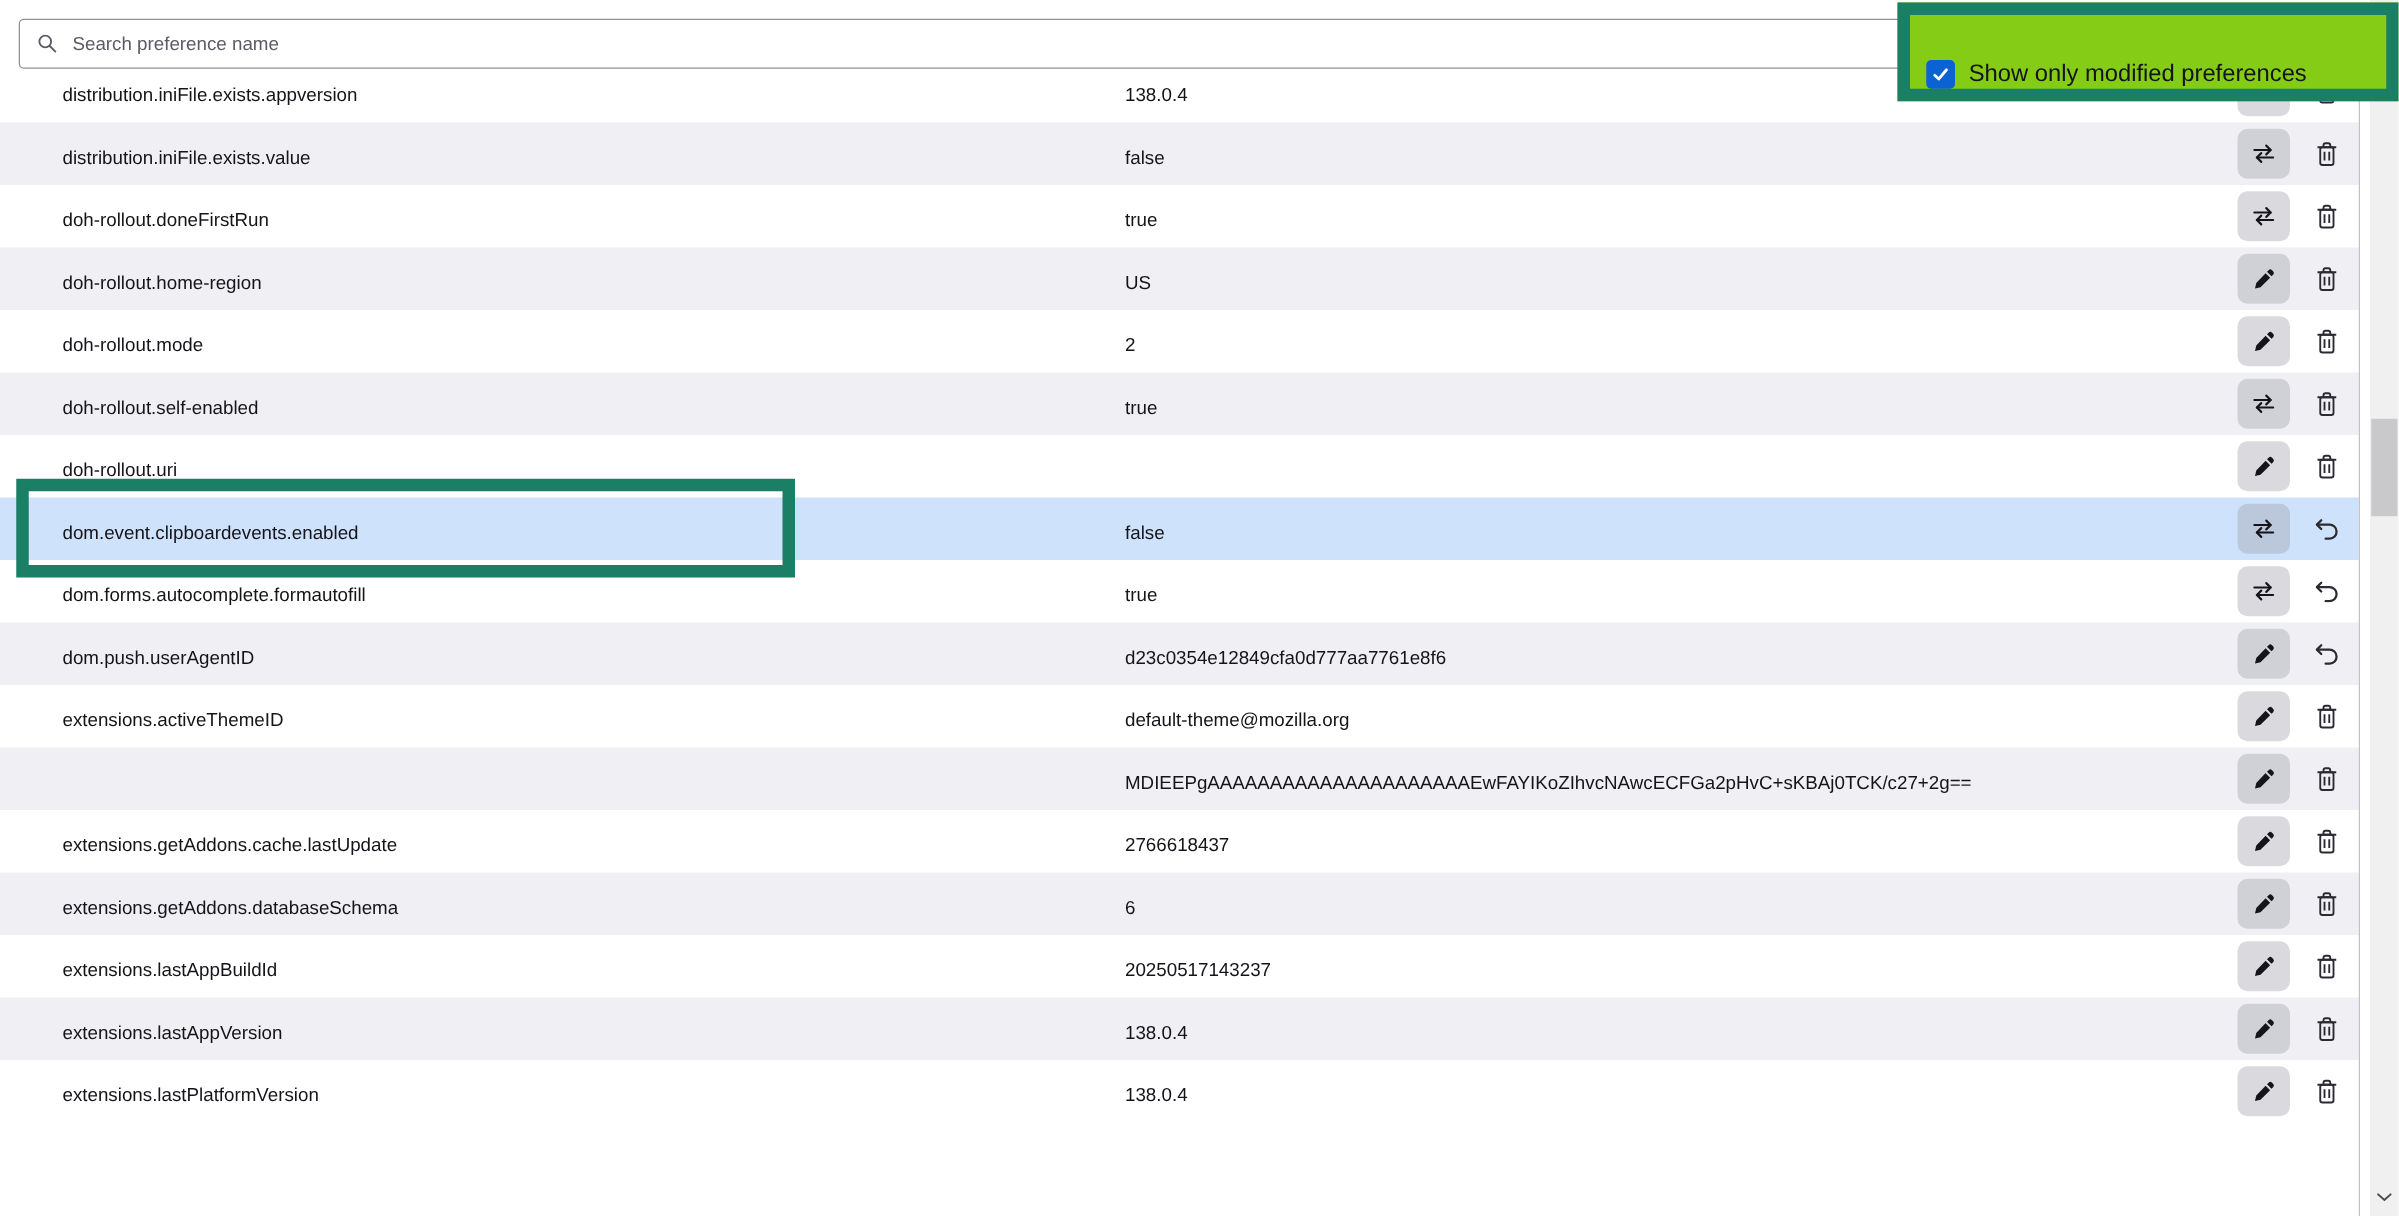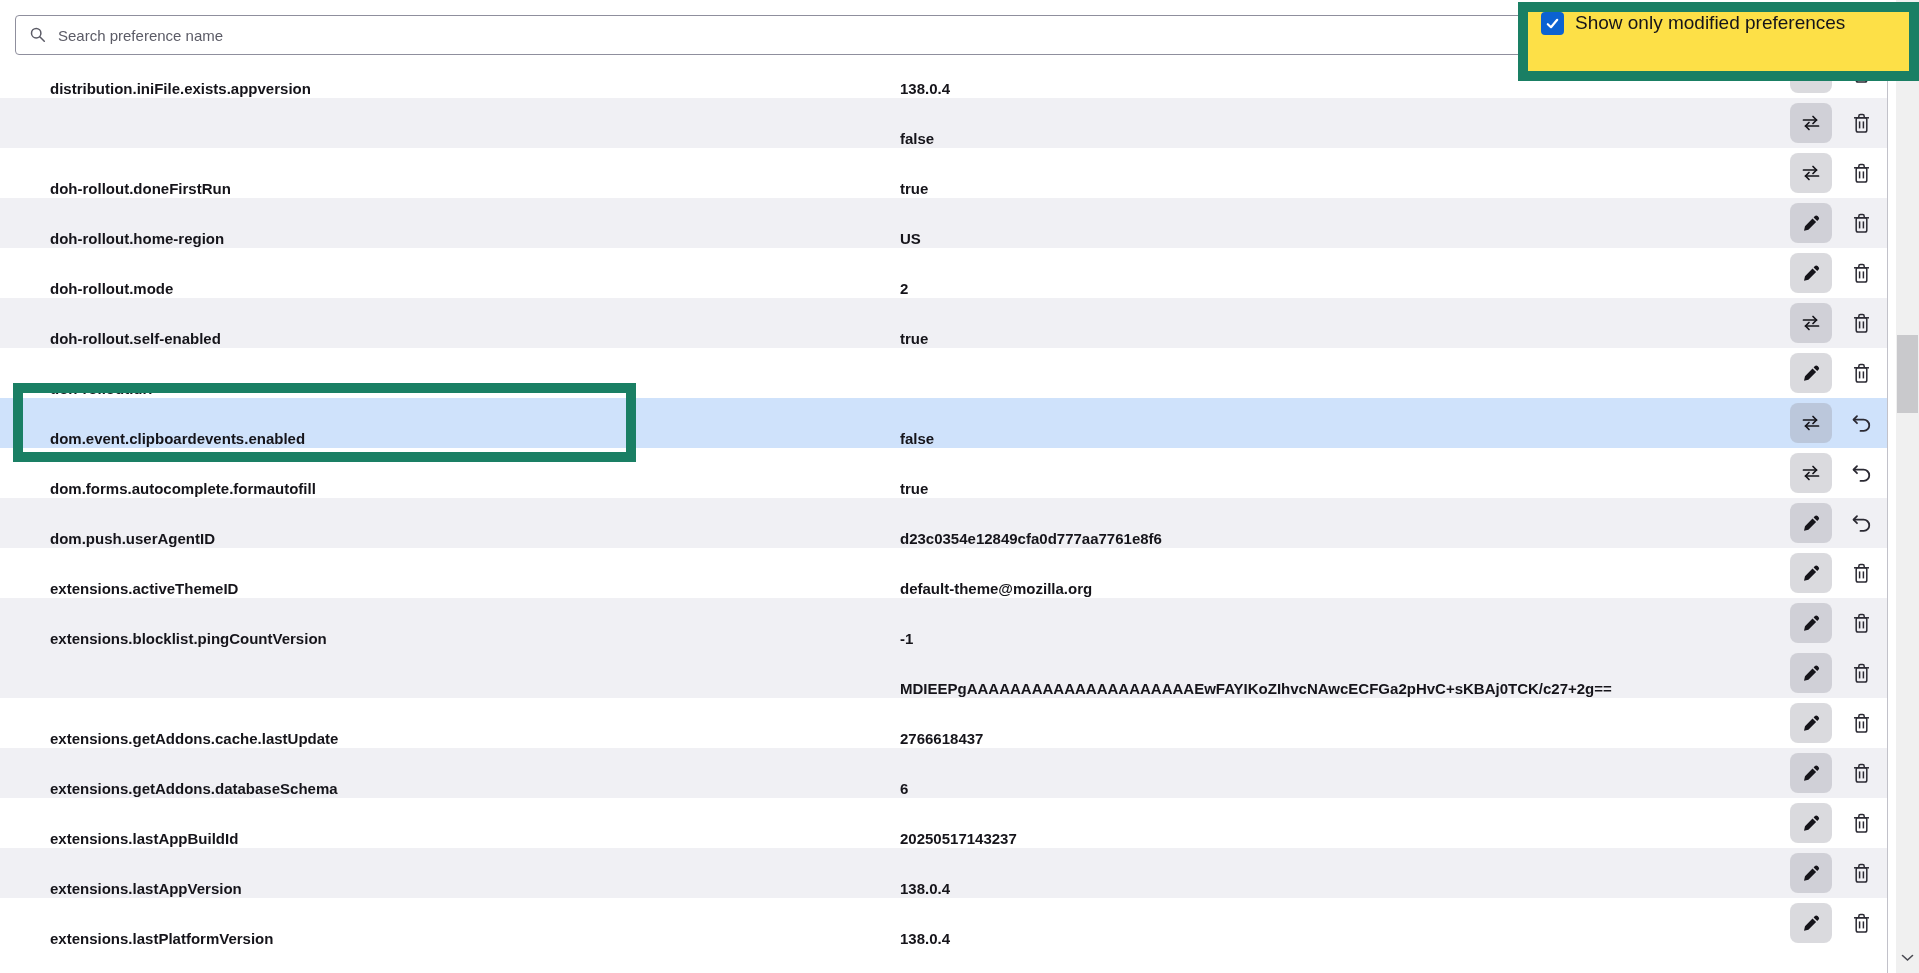--- a/index.html
+++ b/index.html
@@ -12,42 +12,42 @@
   .searchbar input{width:100%;height:100%;box-sizing:border-box;border:1px solid #8f8f9d;border-radius:4px;
     padding:0 12px 0 42px;font-family:"Liberation Sans",sans-serif;font-size:15px;color:#15141a;background:#fff;outline:none;}
   .searchbar input::placeholder{color:#5b5b66;opacity:1;}
   .search-icon{position:absolute;left:14px;top:11px;pointer-events:none;line-height:0;}
 
   
   .rows{position:absolute;left:0;top:48px;width:1887px;z-index:1;}
   .row{position:relative;height:50px;background:#fff;}
   .row.alt{background:var(--row-alt,#f0f0f4);}
   .row.selected{background:var(--row-selected,#cfe2fb);}
-  .pname,.pvalue{position:absolute;top:16px;line-height:50px;font-size:15px;font-weight:700;color:#15141a;white-space:nowrap;}
+  .pname,.pvalue{position:absolute;top:4px;line-height:50px;font-size:15px;font-weight:400;color:#15141a;white-space:nowrap;}
   .pname{left:50px;}
   .pvalue{left:900px;}
   .btn{position:absolute;display:flex;align-items:center;justify-content:center;border:none;padding:0;cursor:pointer;line-height:0;}
   .btn.primary{left:1790px;top:5px;width:42px;height:40px;border-radius:8px;background:rgba(150,150,160,0.35);}
   .btn.ghost{left:1842px;top:6px;width:38px;height:38px;border-radius:8px;background:transparent;}
   .icon-wrap{line-height:0;display:block;}
 
   
   .content-edge{position:absolute;left:1887px;top:48px;width:1px;height:925px;background:#c2c2ca;z-index:2;}
 
   
   .scroll-track{position:absolute;left:1896px;top:0;width:23px;height:973px;background:#f0f0f0;z-index:3;}
   .scroll-thumb{position:absolute;left:1px;top:335px;width:21px;height:78px;background:#c9c9cc;}
   .scroll-down{position:absolute;left:5px;top:954px;line-height:0;}
 
   
   .row-annotation{position:absolute;left:13px;top:383px;width:623px;height:79px;
     border:10px solid var(--accent-green,#1a7f64);box-sizing:border-box;z-index:10;pointer-events:none;}
   .filter-annotation{position:absolute;left:1518px;top:2px;width:401px;height:79px;
-    border:10px solid var(--accent-green,#1a7f64);box-sizing:border-box;background:#fde047;z-index:11;
-    display:flex;align-items:flex-start;padding-left:13px;gap:11px;}
+    border:10px solid var(--accent-green,#1a7f64);box-sizing:border-box;background:#84cc16;z-index:11;
+    display:flex;align-items:flex-end;padding-left:13px;gap:11px;}
   .checkbox{width:23px;height:23px;border-radius:4px;background:var(--checkbox-blue,#0b62d2);
     display:flex;align-items:center;justify-content:center;flex:0 0 auto;cursor:pointer;}
   .filter-label{font-size:19px;color:#15141a;white-space:nowrap;}
 </style>
 </head>
 <body>
 
 <div class="screen">
 
   <div class="header-band"></div>
@@ -75,20 +75,21 @@
           <span class="icon-wrap"><svg width="19" height="21" viewBox="0 0 19 21" fill="none" stroke="#2b2a33" stroke-width="1.5" stroke-linejoin="round">
               <path d="M2 4.8h15"></path>
               <path d="M6.8 4.5V3.2c0-.9.7-1.6 1.6-1.6h2.2c.9 0 1.6.7 1.6 1.6v1.3"></path>
               <rect x="4.2" y="4.8" width="10.6" height="14.2" rx="1.8"></rect>
               <path d="M7.6 8.4v7"></path>
               <path d="M11.4 8.4v7"></path>
             </svg></span>
         </button>
       </div>
       <div class="row alt">
+        <span class="pname">distribution.iniFile.exists.value</span>
         <span class="pvalue">false</span>
         <button class="btn primary">
           <span class="icon-wrap"><svg width="20" height="16" viewBox="0 0 20 16" fill="none" stroke="#15141a" stroke-width="1.7" stroke-linecap="round" stroke-linejoin="round">
               <path d="M2.5 5h13"></path>
               <path d="M12 1.5 15.5 5 12 8.5"></path>
               <path d="M17.5 11h-13"></path>
               <path d="M8 7.5 4.5 11 8 14.5"></path>
             </svg></span>
         </button>
         <button class="btn ghost">
@@ -243,38 +244,20 @@
         <button class="btn ghost">
           <span class="icon-wrap"><svg width="21" height="18" viewBox="0 0 21 18" fill="none" stroke="#2b2a33" stroke-width="1.8" stroke-linecap="round" stroke-linejoin="round">
               <path d="M6 2.2 2.5 5.7 6 9.2"></path>
               <path d="M2.9 5.7h9.6a5.6 5.6 0 0 1 .3 11.2H9.5"></path>
             </svg></span>
         </button>
       </div>
       <div class="row">
         <span class="pname">extensions.activeThemeID</span>
         <span class="pvalue">default-theme@mozilla.org</span>
-        <button class="btn primary">
-          <span class="icon-wrap"><svg width="18" height="18" viewBox="0 0 18 18">
-              <path fill="#15141a" d="M12.9 2.1a1.9 1.9 0 0 1 2.7 0l.9.9a1.9 1.9 0 0 1 0 2.7l-1.3 1.3-3.6-3.6 1.3-1.3zM10.5 4.5l3.6 3.6-7.7 7.7-4.4 1 1-4.5 7.5-7.8z"></path>
-            </svg></span>
-        </button>
-        <button class="btn ghost">
-          <span class="icon-wrap"><svg width="19" height="21" viewBox="0 0 19 21" fill="none" stroke="#2b2a33" stroke-width="1.5" stroke-linejoin="round">
-              <path d="M2 4.8h15"></path>
-              <path d="M6.8 4.5V3.2c0-.9.7-1.6 1.6-1.6h2.2c.9 0 1.6.7 1.6 1.6v1.3"></path>
-              <rect x="4.2" y="4.8" width="10.6" height="14.2" rx="1.8"></rect>
-              <path d="M7.6 8.4v7"></path>
-              <path d="M11.4 8.4v7"></path>
-            </svg></span>
-        </button>
-      </div>
-      <div class="row alt">
-        <span class="pname">extensions.blocklist.pingCountVersion</span>
-        <span class="pvalue">-1</span>
         <button class="btn primary">
           <span class="icon-wrap"><svg width="18" height="18" viewBox="0 0 18 18">
               <path fill="#15141a" d="M12.9 2.1a1.9 1.9 0 0 1 2.7 0l.9.9a1.9 1.9 0 0 1 0 2.7l-1.3 1.3-3.6-3.6 1.3-1.3zM10.5 4.5l3.6 3.6-7.7 7.7-4.4 1 1-4.5 7.5-7.8z"></path>
             </svg></span>
         </button>
         <button class="btn ghost">
           <span class="icon-wrap"><svg width="19" height="21" viewBox="0 0 19 21" fill="none" stroke="#2b2a33" stroke-width="1.5" stroke-linejoin="round">
               <path d="M2 4.8h15"></path>
               <path d="M6.8 4.5V3.2c0-.9.7-1.6 1.6-1.6h2.2c.9 0 1.6.7 1.6 1.6v1.3"></path>
               <rect x="4.2" y="4.8" width="10.6" height="14.2" rx="1.8"></rect>

